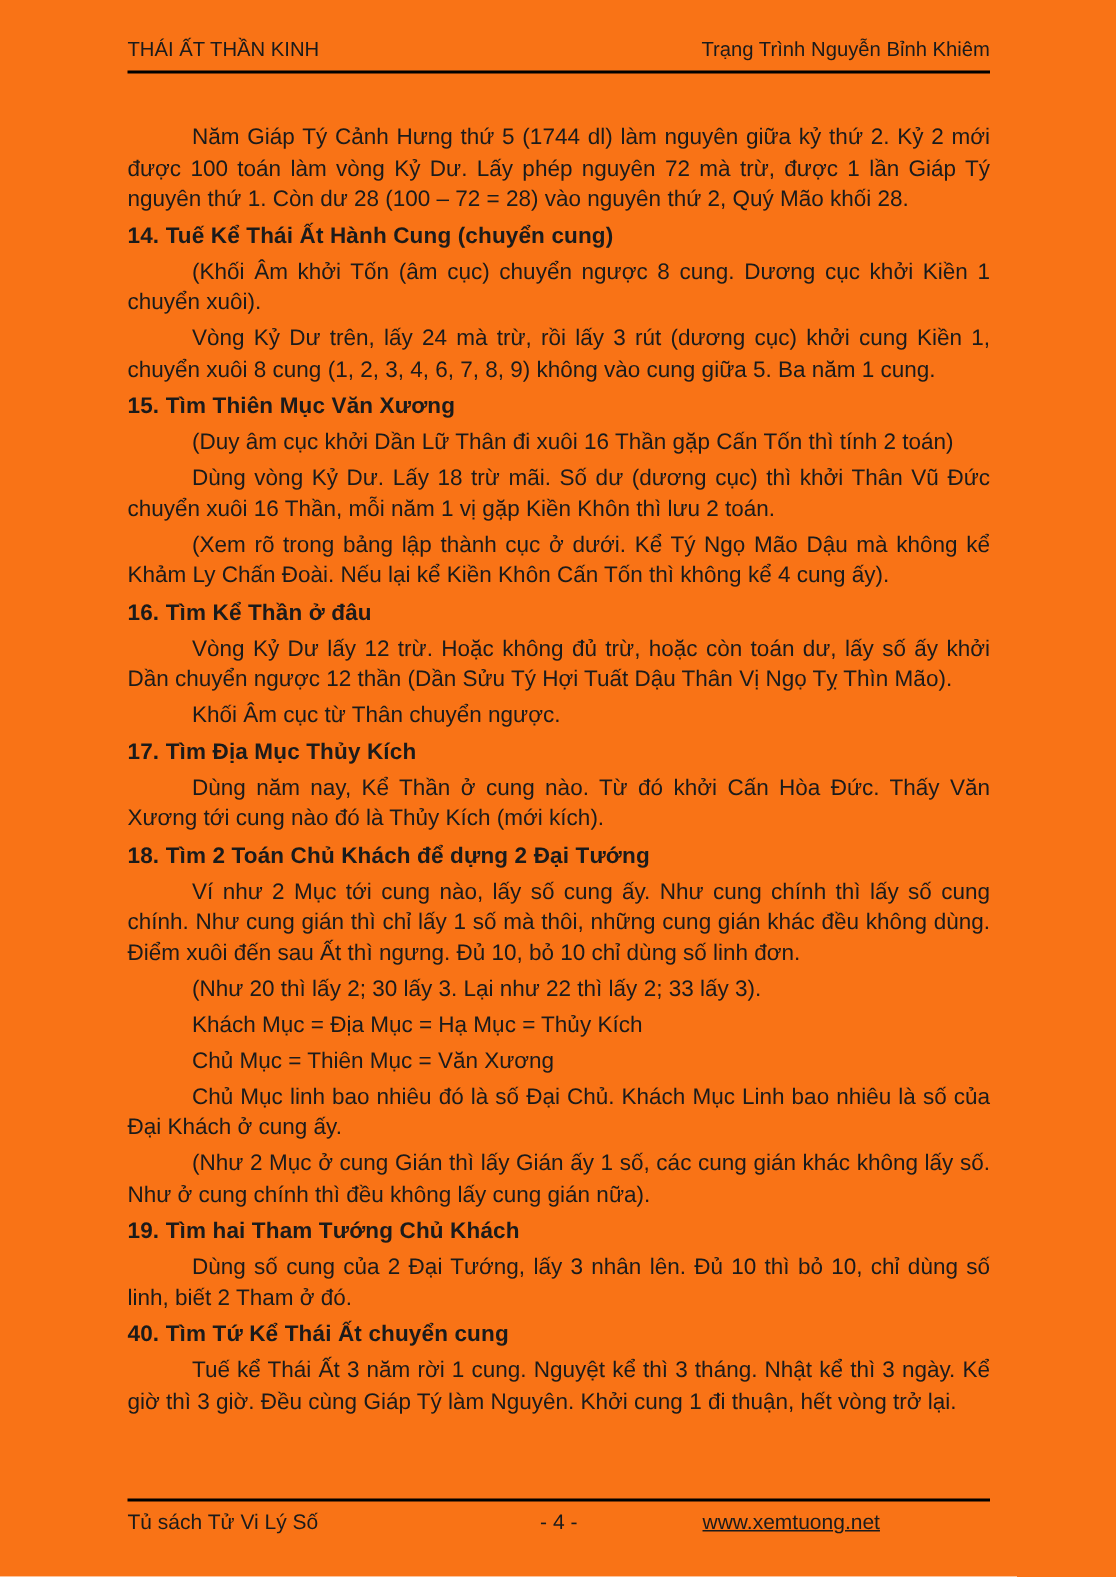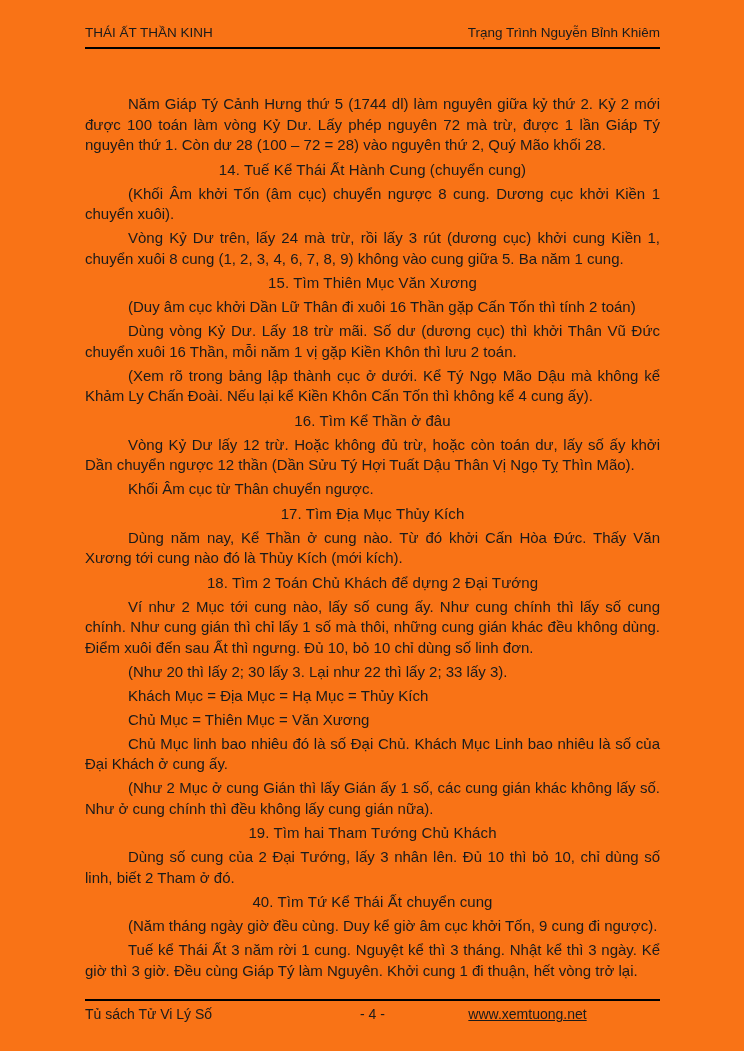--- a/index.html
+++ b/index.html
@@ -45,27 +45,27 @@
     line-height: 20.5px;
     text-align: justify;
   }
   .content .para {
     margin: 3.5px 0 0 0;
     text-indent: 43px;
   }
   .content .heading {
     margin: 4px 0 0 0;
     font-size: 15px;
-    font-weight: 400;
-    text-align: center;
+    font-weight: 700;
+    text-align: left;
     text-indent: 0;
     letter-spacing: 0.1px;
   }
   .content > :first-child {
-    margin-top: 12px;
+    margin-top: 0;
   }
   
   .footer-rule {
     position: absolute;
     top: 999px;
     left: 85px;
     right: 84px;
     border-top: 2px solid #000000;
   }
   .running-footer {
@@ -114,21 +114,20 @@
     <h2 class="heading">18. Tìm 2 Toán Chủ Khách để dựng 2 Đại Tướng</h2>
     <p class="para">Ví như 2 Mục tới cung nào, lấy số cung ấy. Như cung chính thì lấy số cung chính. Như cung gián thì chỉ lấy 1 số mà thôi, những cung gián khác đều không dùng. Điểm xuôi đến sau Ất thì ngưng. Đủ 10, bỏ 10 chỉ dùng số linh đơn.</p>
     <p class="para">(Như 20 thì lấy 2; 30 lấy 3. Lại như 22 thì lấy 2; 33 lấy 3).</p>
     <p class="para">Khách Mục = Địa Mục = Hạ Mục = Thủy Kích</p>
     <p class="para">Chủ Mục = Thiên Mục = Văn Xương</p>
     <p class="para">Chủ Mục linh bao nhiêu đó là số Đại Chủ. Khách Mục Linh bao nhiêu là số của Đại Khách ở cung ấy.</p>
     <p class="para">(Như 2 Mục ở cung Gián thì lấy Gián ấy 1 số, các cung gián khác không lấy số. Như ở cung chính thì đều không lấy cung gián nữa).</p>
     <h2 class="heading">19. Tìm hai Tham Tướng Chủ Khách</h2>
     <p class="para">Dùng số cung của 2 Đại Tướng, lấy 3 nhân lên. Đủ 10 thì bỏ 10, chỉ dùng số linh, biết 2 Tham ở đó.</p>
     <h2 class="heading">40. Tìm Tứ Kể Thái Ất chuyển cung</h2>
-    <p class="para">(Năm tháng ngày giờ đều cùng. Duy kể giờ âm cục khởi Tốn, 9 cung đi ngược).</p>
     <p class="para">Tuế kể Thái Ất 3 năm rời 1 cung. Nguyệt kể thì 3 tháng. Nhật kể thì 3 ngày. Kể giờ thì 3 giờ. Đều cùng Giáp Tý làm Nguyên. Khởi cung 1 đi thuận, hết vòng trở lại.</p>
   </div>
 
   <div class="footer-rule"></div>
   <div class="running-footer">
     <span class="f-left">Tủ sách Tử Vi Lý Số</span>
     <span class="f-center">- 4 -</span>
     <span class="f-right">
       <span class="site-link">www.xemtuong.net</span>
     </span>

